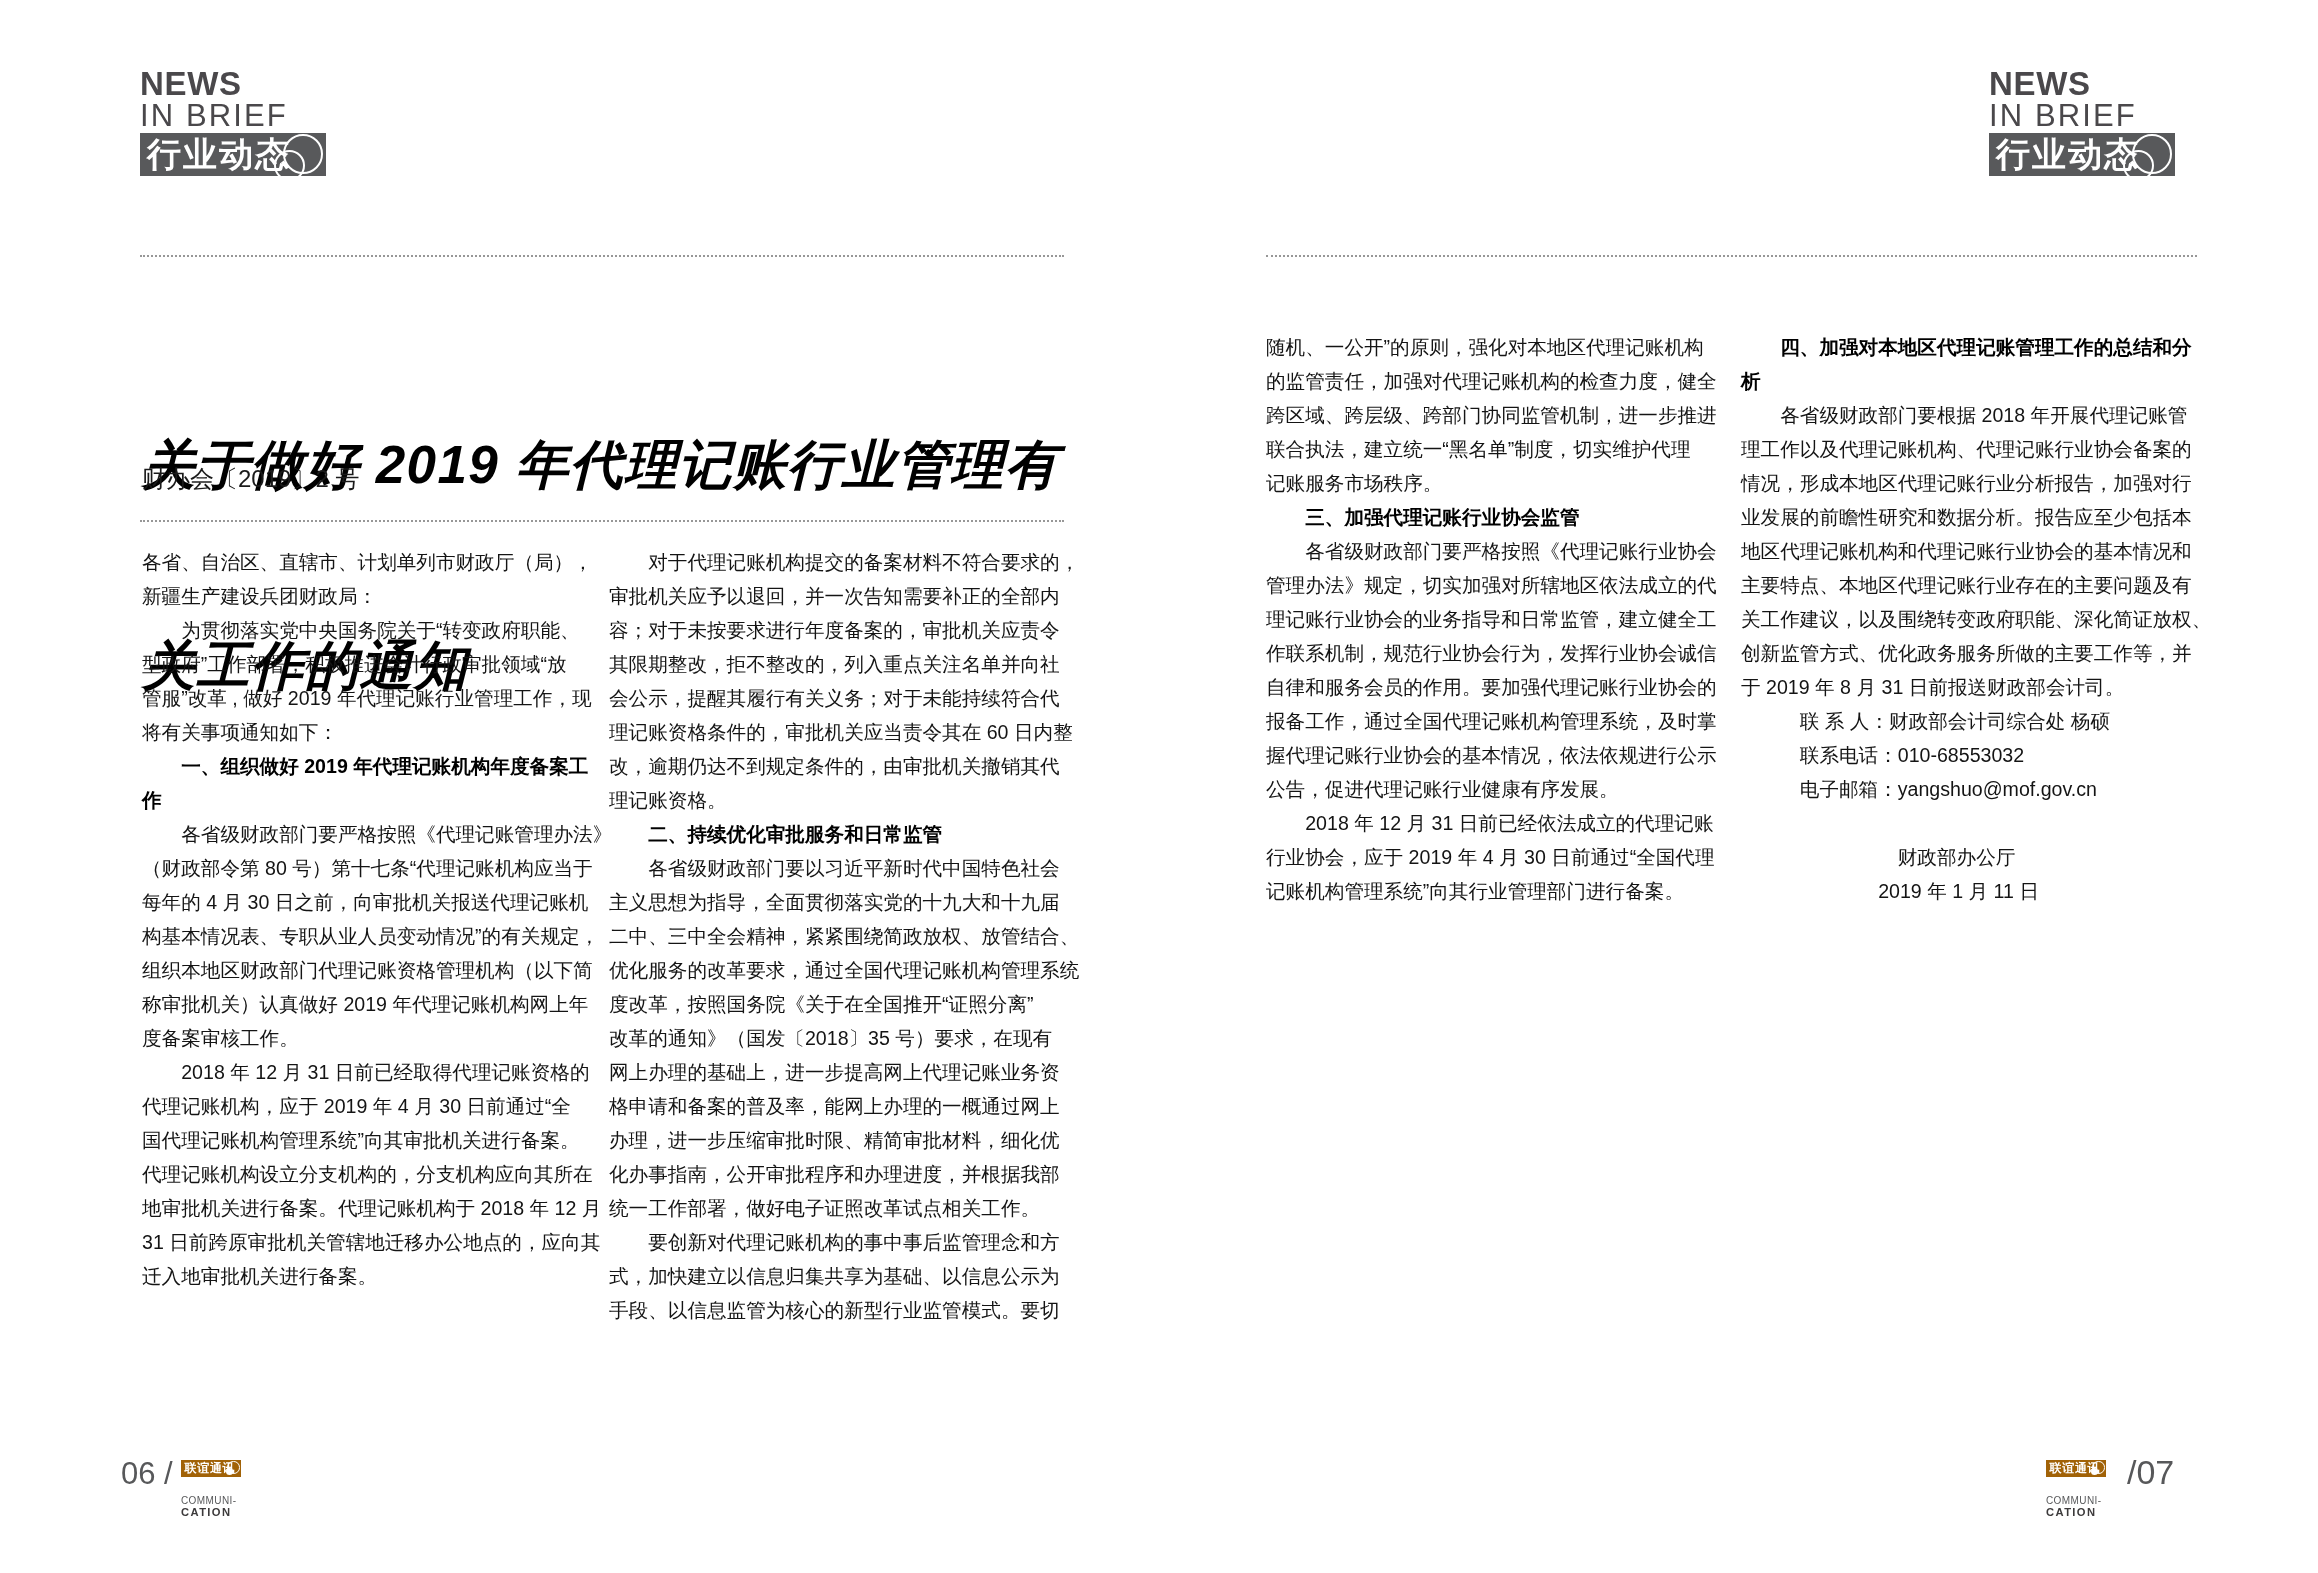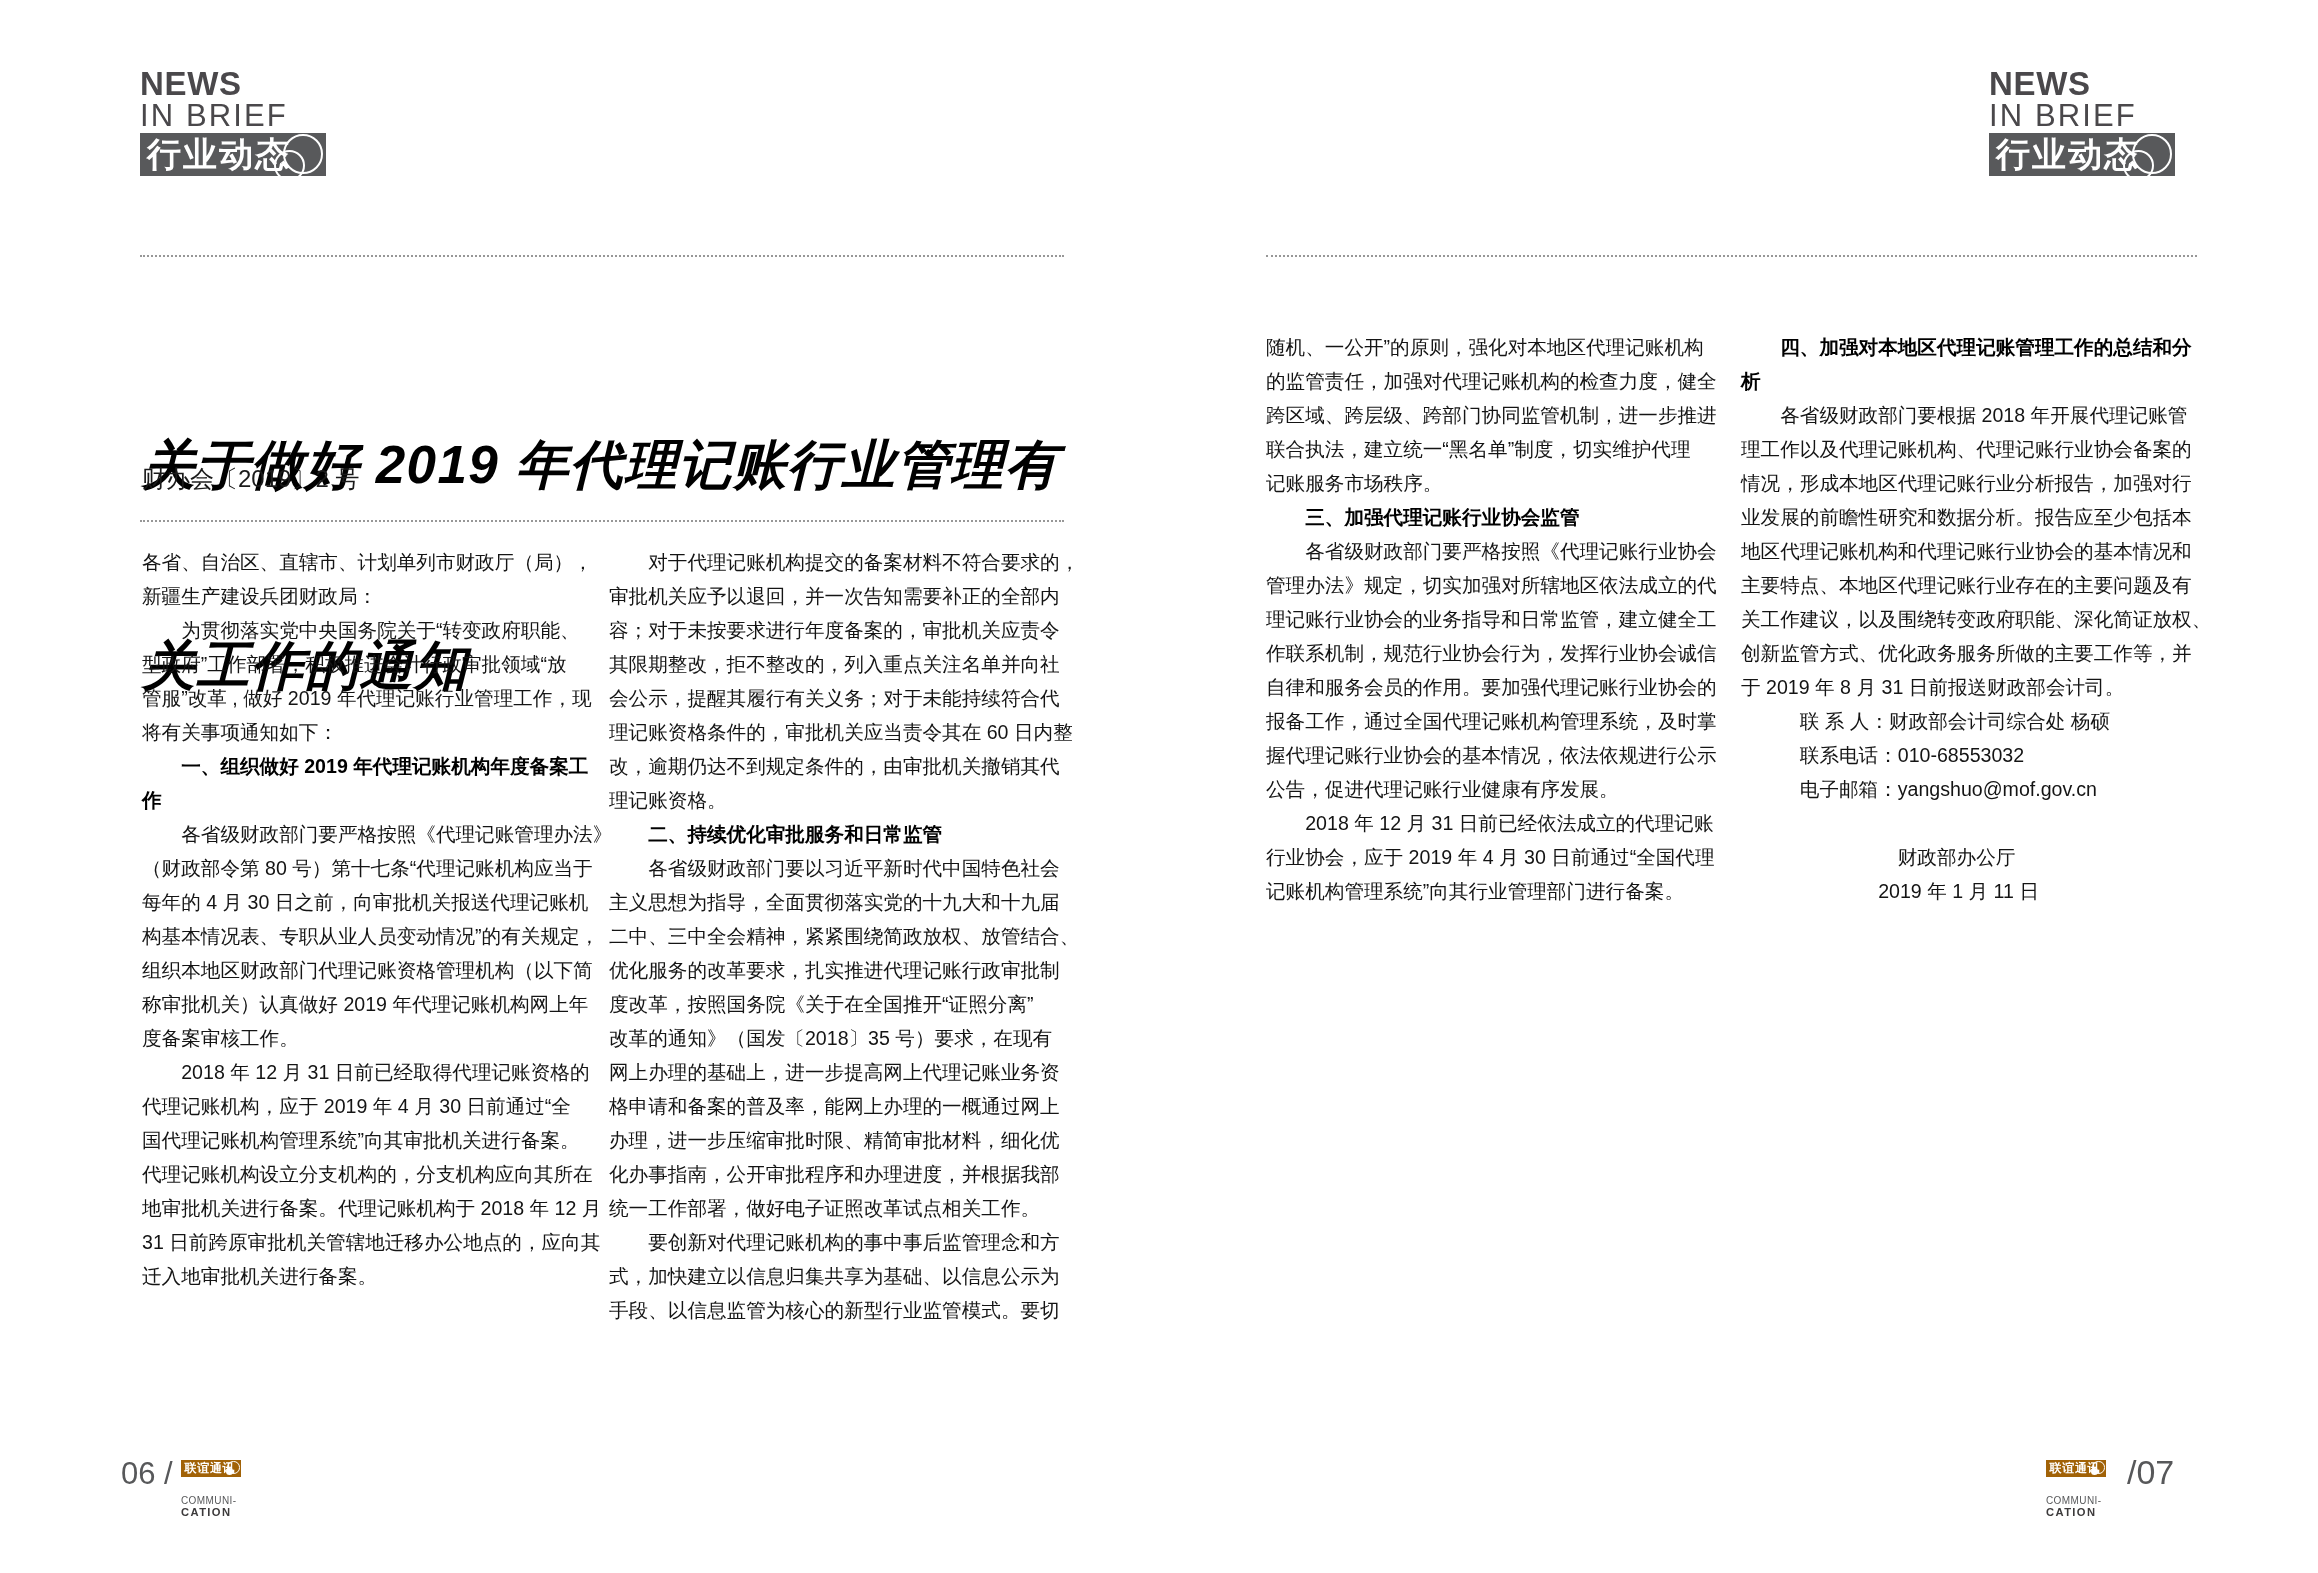--- a/index.html
+++ b/index.html
@@ -106,21 +106,21 @@
       <div class="line">容；对于未按要求进行年度备案的，审批机关应责令</div>
       <div class="line">其限期整改，拒不整改的，列入重点关注名单并向社</div>
       <div class="line">会公示，提醒其履行有关义务；对于未能持续符合代</div>
       <div class="line">理记账资格条件的，审批机关应当责令其在 60 日内整</div>
       <div class="line">改，逾期仍达不到规定条件的，由审批机关撤销其代</div>
       <div class="line">理记账资格。</div>
       <div class="line bold">　　二、持续优化审批服务和日常监管</div>
       <div class="line">　　各省级财政部门要以习近平新时代中国特色社会</div>
       <div class="line">主义思想为指导，全面贯彻落实党的十九大和十九届</div>
       <div class="line">二中、三中全会精神，紧紧围绕简政放权、放管结合、</div>
-      <div class="line">优化服务的改革要求，扎实推进代理记账行政审批制</div>
+      <div class="line">优化服务的改革要求，通过全国代理记账机构管理系统</div>
       <div class="line">度改革，按照国务院《关于在全国推开“证照分离”</div>
       <div class="line">改革的通知》（国发〔2018〕35 号）要求，在现有</div>
       <div class="line">网上办理的基础上，进一步提高网上代理记账业务资</div>
       <div class="line">格申请和备案的普及率，能网上办理的一概通过网上</div>
       <div class="line">办理，进一步压缩审批时限、精简审批材料，细化优</div>
       <div class="line">化办事指南，公开审批程序和办理进度，并根据我部</div>
       <div class="line">统一工作部署，做好电子证照改革试点相关工作。</div>
       <div class="line">　　要创新对代理记账机构的事中事后监管理念和方</div>
       <div class="line">式，加快建立以信息归集共享为基础、以信息公示为</div>
       <div class="line">手段、以信息监管为核心的新型行业监管模式。要切</div>

